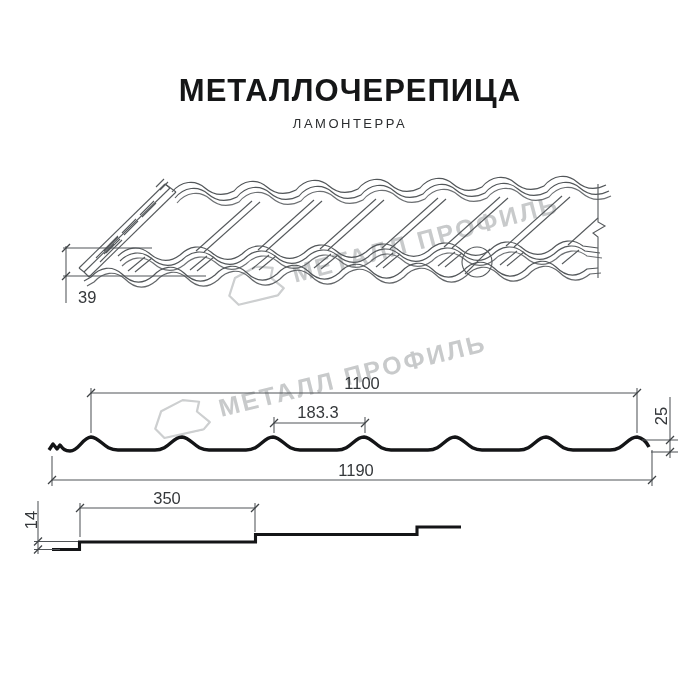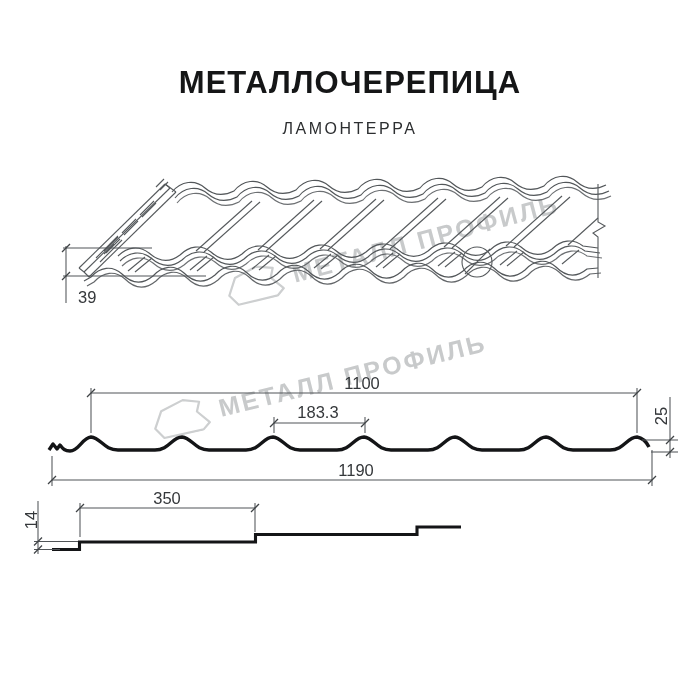--- a/index.html
+++ b/index.html
@@ -1,26 +1,26 @@
 <!DOCTYPE html>
 <html><head>
 <meta charset="utf-8">
 <style>
   html,body{margin:0;padding:0;background:#ffffff;}
   .canvas{
     position:relative;width:700px;height:700px;background:#ffffff;overflow:hidden;
     font-family:"Liberation Sans","DejaVu Sans",sans-serif;
   }
   
-  .hdr{position:absolute;left:0;top:8px;width:700px;text-align:center;z-index:3;}
+  .hdr{position:absolute;left:0;top:16px;width:700px;text-align:center;z-index:3;}
   .hdr .title{
     margin-top:57px;font-size:31px;font-weight:800;letter-spacing:1px;color:#151617;
   }
   .hdr .subtitle{
-    margin-top:19px;font-size:16px;font-weight:500;letter-spacing:2.5px;color:#2c2e30;
+    margin-top:7px;font-size:13px;font-weight:500;letter-spacing:2.5px;color:#2c2e30;
   }
   
   .wm{
     position:absolute;display:flex;align-items:center;gap:11px;z-index:1;
     color:#c8cacb;font-weight:700;font-size:25px;letter-spacing:2.5px;white-space:nowrap;
     transform-origin:left center;user-select:none;
   }
   .wm-1{left:226px;top:274px;transform:rotate(-15deg);}
   .wm-2{left:152px;top:407px;transform:rotate(-14deg);}
   .wm svg{display:block;}

